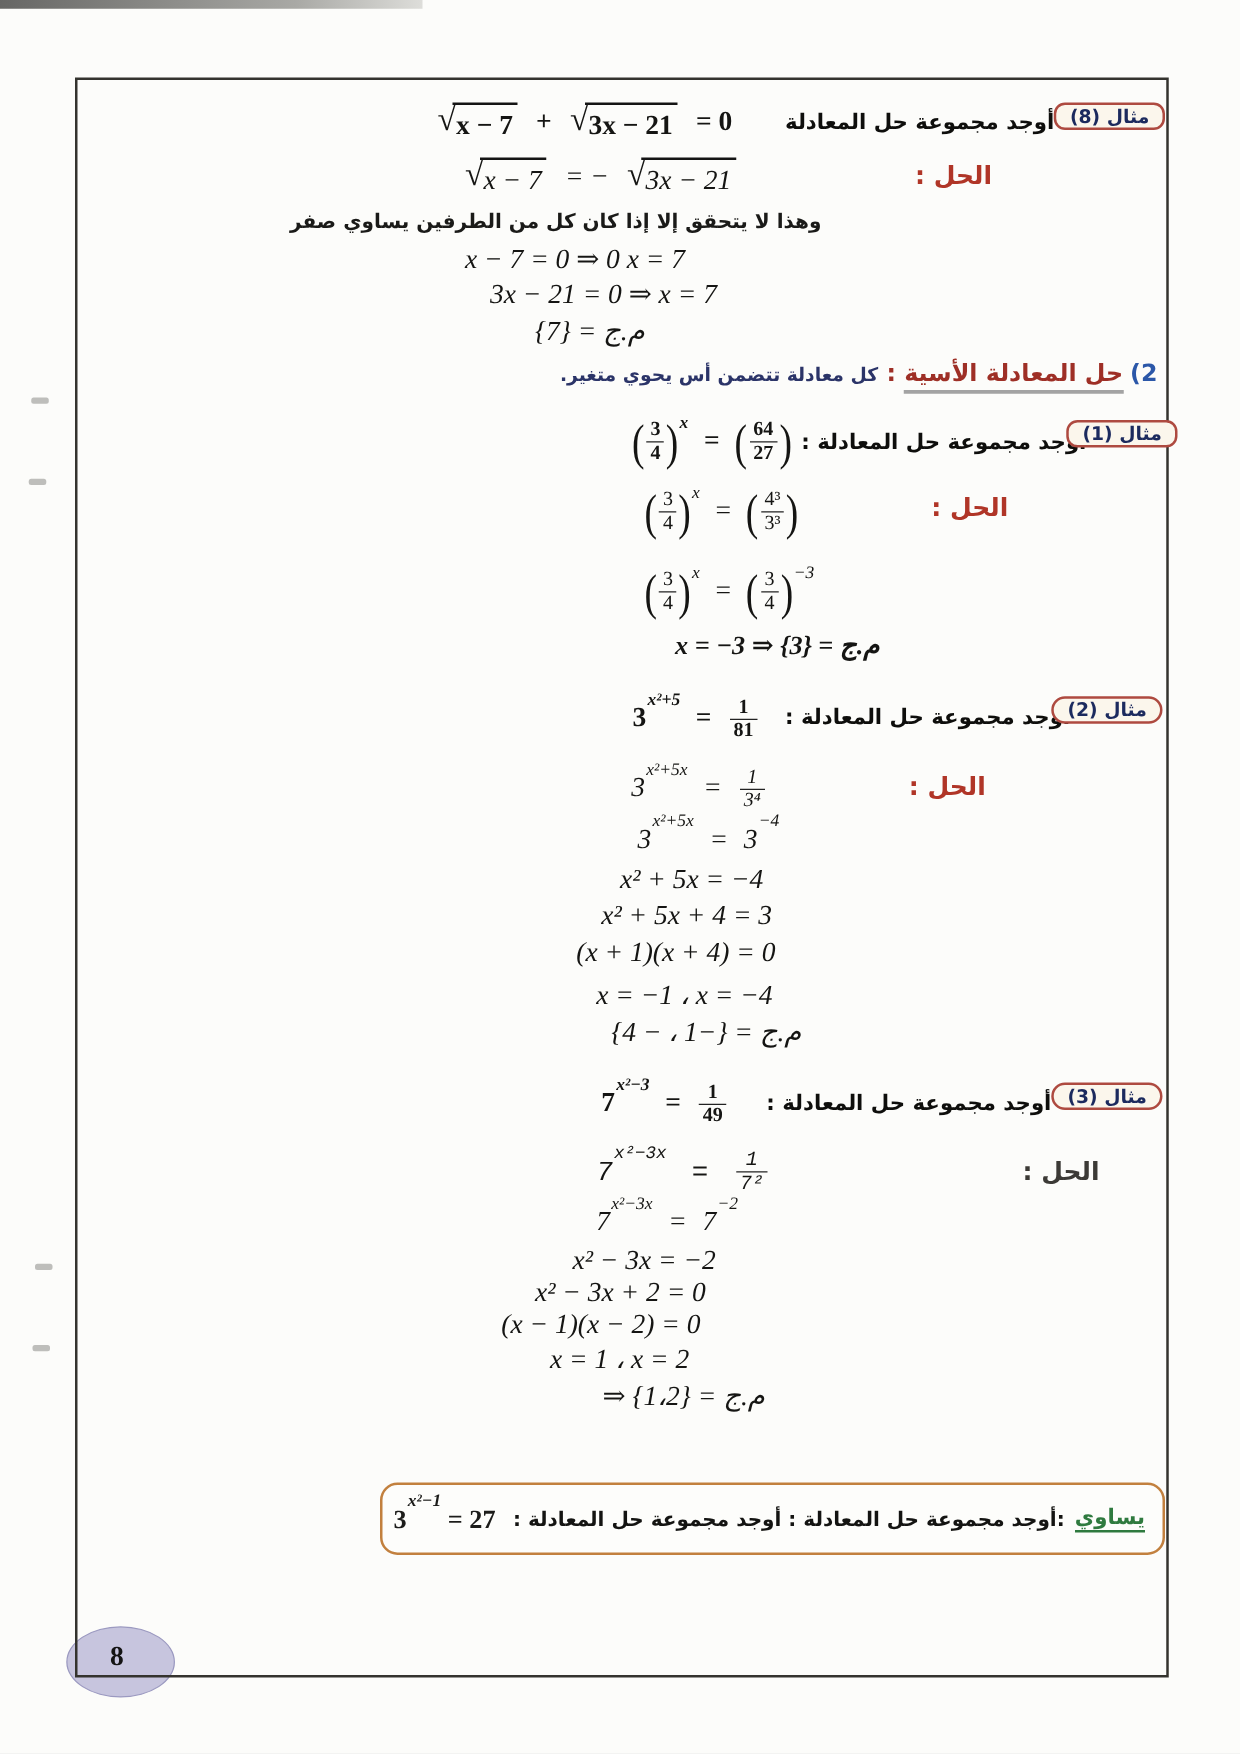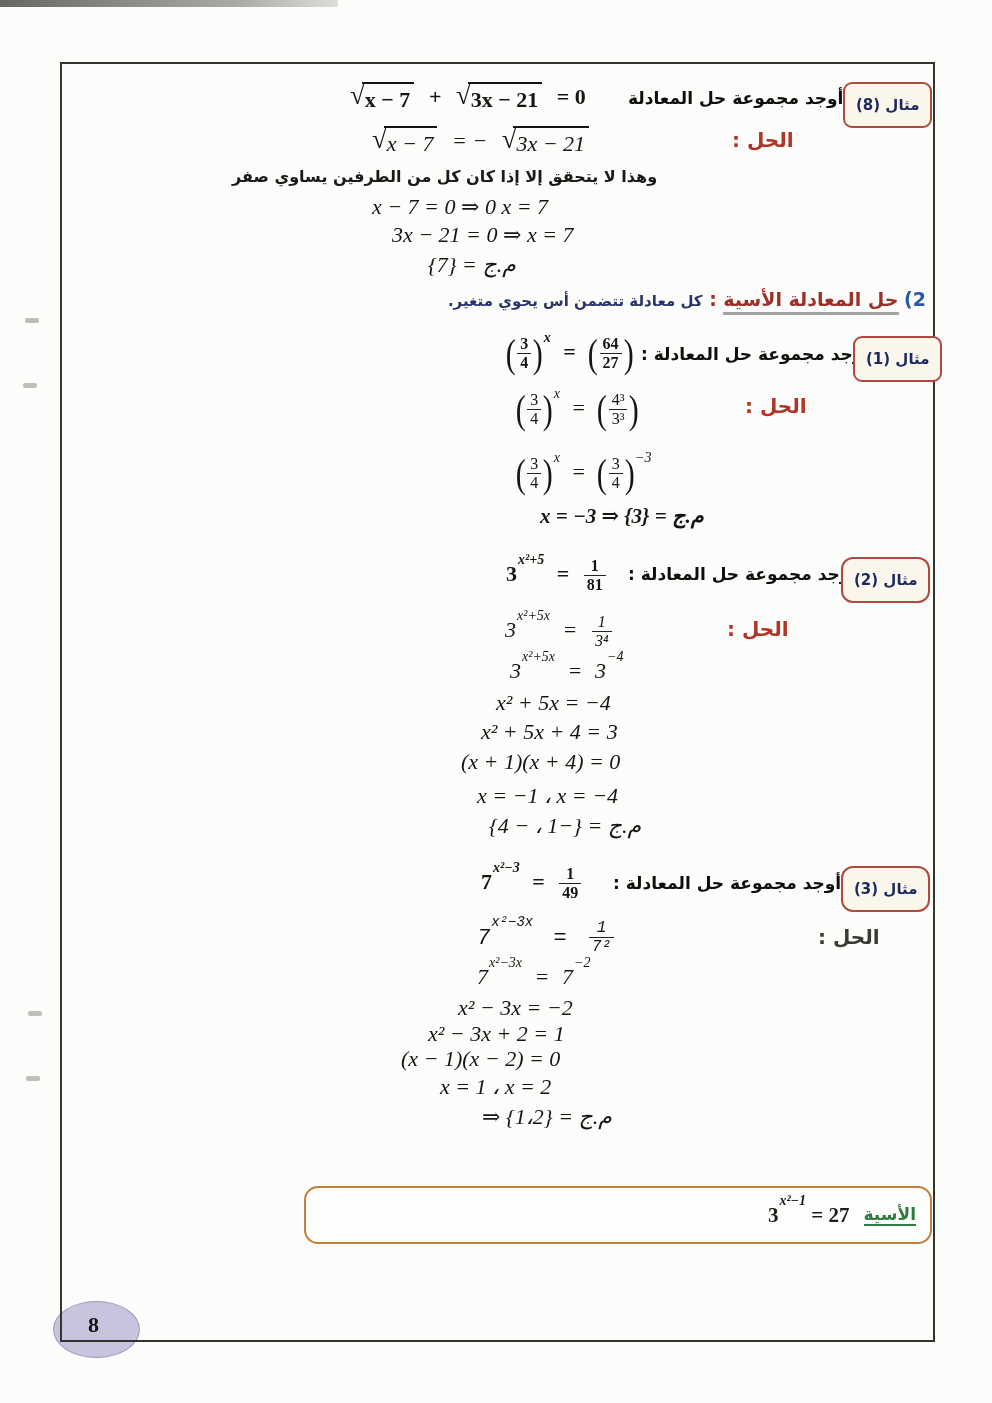--- a/index.html
+++ b/index.html
@@ -7,21 +7,21 @@
         font-family:"DejaVu Sans",sans-serif;color:#1c1c1a;overflow:hidden;}
   .abs{position:absolute;}
   
   .frame{position:absolute;left:60px;top:62px;width:871px;height:1276px;
          border:2px solid #34332e;z-index:2;pointer-events:none;}
   .scan-strip{position:absolute;left:0;top:0;width:338px;height:7px;
           background:linear-gradient(90deg,#4c4c4a,#9a9a96 70%,#d8d8d4);opacity:.85;}
   .smudge{position:absolute;width:14px;height:5px;background:#8a8a86;opacity:.55;border-radius:2px;}
   
   .badge{position:absolute;z-index:3;background:#fbf6ec;border:2px solid #ae4a40;
-         border-radius:9px;padding:12px 11px;font-size:15px;font-weight:bold;color:#1c2a5e;
+         border-radius:9px;padding:0 11px;font-size:15px;font-weight:bold;color:#1c2a5e;
          direction:rtl;white-space:nowrap;}
   
   .ar{direction:rtl;white-space:nowrap;font-weight:bold;}
   .prompt{font-size:17px;color:#0e0e0c;}
   .sol{font-size:20px;color:#b03527;}
   .sol.dark{color:#3c3a36;}
   .note{font-size:16px;color:#1a1a18;font-weight:bold;}
   
   .sect{direction:rtl;white-space:nowrap;font-weight:bold;}
   .sect .num{color:#2b57a8;font-size:19px;}
@@ -225,27 +225,28 @@
       </span>
   </div>
 
   <div class="m ital" style="left:477px;top:964px;">
     <span>7</span><sup class="exp">x²−3x</sup>
     <span class="eqs">=</span>
     <span>7</span><sup class="exp">−2</sup>
   </div>
 
   <div class="m ital" style="left:458px;top:995px;">x² − 3x = −2</div>
-  <div class="m ital" style="left:428px;top:1021px;">x² − 3x + 2 = 1</div>
+  <div class="m ital" style="left:428px;top:1021px;">x² − 3x + 2 = 0</div>
   <div class="m ital" style="left:401px;top:1046px;">(x − 1)(x − 2) = 0</div>
   <div class="m ital" style="left:440px;top:1074px;">x = 1 ،  x = 2</div>
   <div class="m ital" style="left:482px;top:1104px;">⇒ م.ج = {1،2}</div>
 
   <div class="appbox">
-    <span class="applabel">الأسية</span>
+    <span class="applabel">يساوي</span>
+    <span class="apptext">:أوجد مجموعة حل المعادلة : أوجد مجموعة حل المعادلة :</span>
     <span class="appeq">
       <span>3</span><sup class="exp">x²−1</sup>
       <span class="eqs">=</span>
       <span>27</span>
     </span>
   </div>
 
   <div class="pgell"></div>
   <div class="pgnum">8</div>
 

